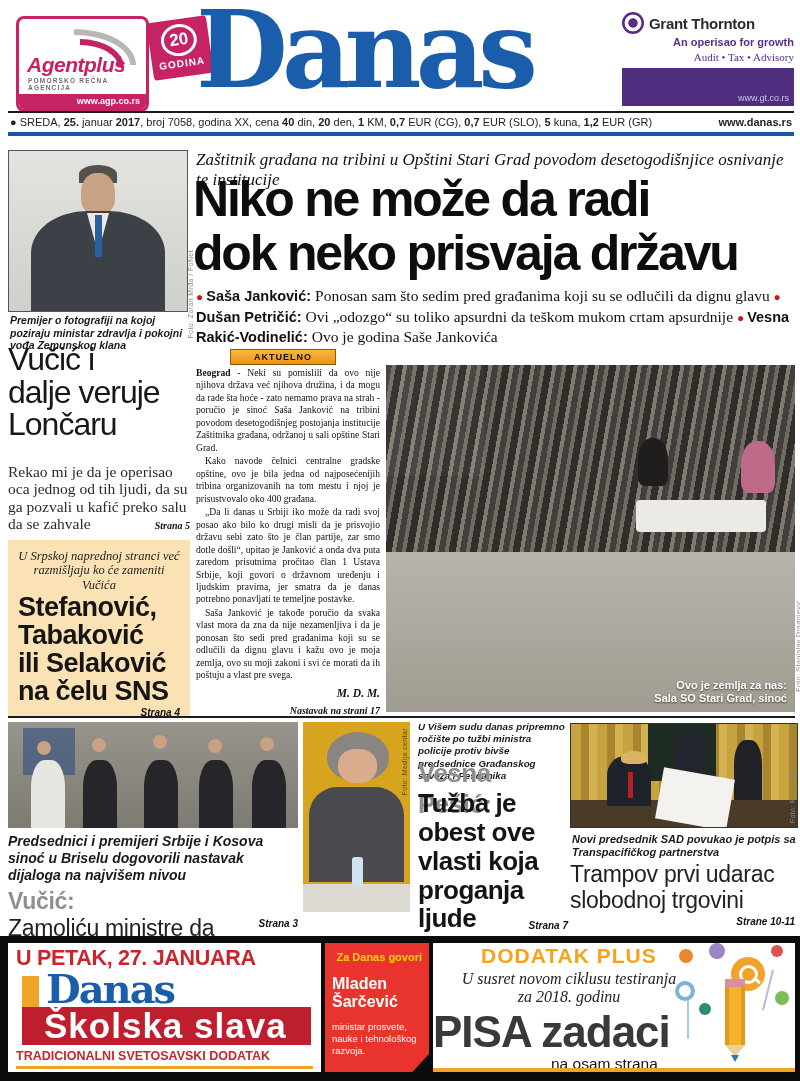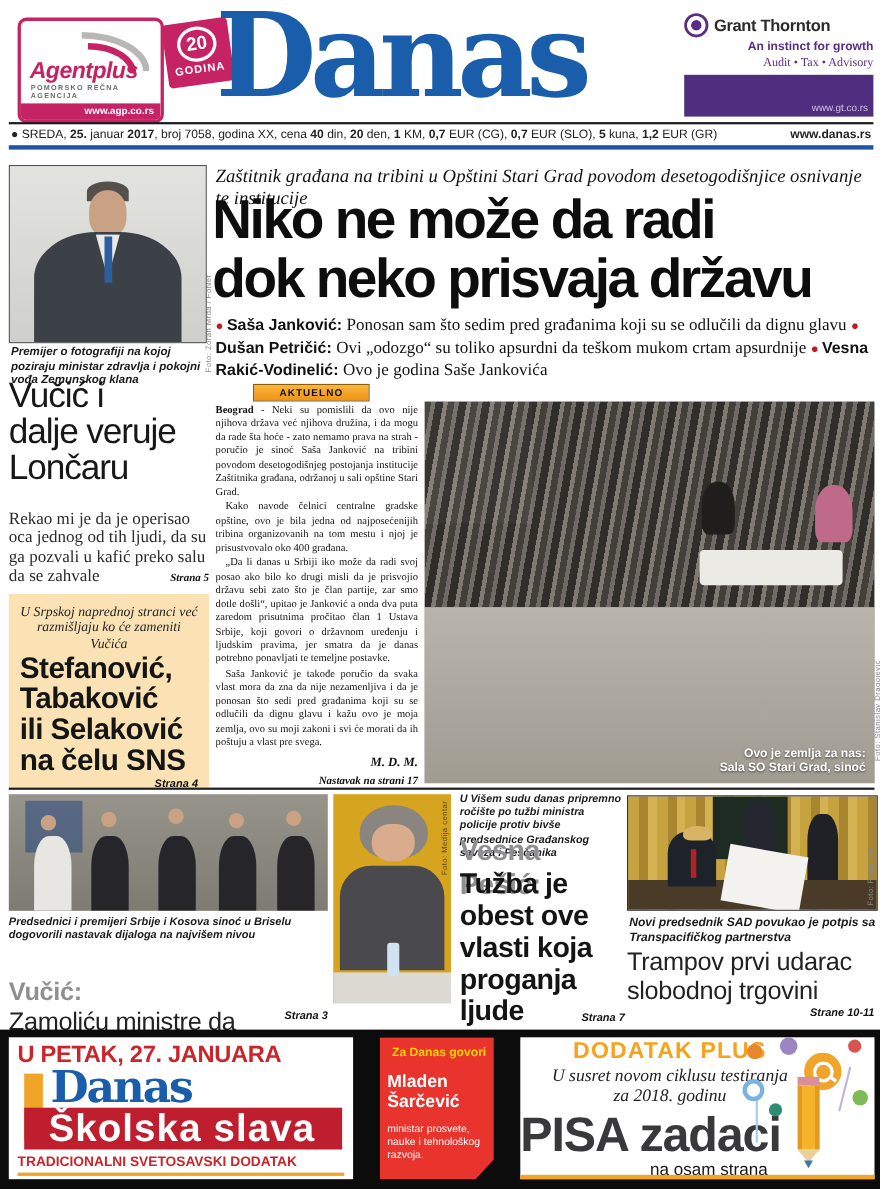--- a/index.html
+++ b/index.html
@@ -86,34 +86,34 @@
   .lon-deck{left:8px;top:463px;width:182px;font-family:"Liberation Serif",serif;font-size:15.5px;line-height:1.12;color:#2b2b2b;}
   .pageref{font-weight:bold;font-style:italic;font-size:10px;color:#111;}
   .lon-page{display:block;text-align:right;margin-top:-12px;}
   .sns-box{left:8px;top:540px;width:182px;height:176px;background:#fbe2b5;box-sizing:border-box;padding:9px 10px;}
   .sns-kick{font-family:"Liberation Serif",serif;font-style:italic;font-size:12.5px;text-align:center;line-height:1.15;color:#222;}
   .sns-head{margin-top:1px;font-size:27px;font-weight:bold;line-height:1.04;letter-spacing:-.5px;color:#151515;}
   .sns-page{text-align:right;margin-top:2px;}
   .rule{left:8px;top:716px;width:787px;height:2px;background:#1c1c1c;}
 
   
-  .bru-cap{left:8px;top:833px;width:292px;font-size:10px;font-weight:bold;font-style:italic;line-height:1.2;}
+  .bru-cap{left:8px;top:833px;width:292px;font-size:14px;font-weight:bold;font-style:italic;line-height:1.2;}
   .bru-head{left:8px;top:861px;width:294px;font-size:23px;line-height:1.17;letter-spacing:-.3px;color:#222;}
   .glead{color:#8f8f92;font-weight:bold;}
   .bru-page{left:8px;top:918px;width:290px;text-align:right;}
   .pes-kick{left:418px;top:721px;width:148px;font-size:9.8px;font-weight:bold;font-style:italic;line-height:1.25;}
   .pes-lead{left:418px;top:758px;width:150px;font-size:26px;font-weight:bold;color:#8f8f92;letter-spacing:-.5px;}
   .pes-head{left:418px;top:789px;width:150px;font-size:26px;font-weight:bold;line-height:1.11;letter-spacing:-.5px;color:#141414;}
   .pes-page{left:498px;top:920px;width:70px;text-align:right;}
   .tru-kick{left:572px;top:833px;width:224px;font-size:11px;font-weight:bold;font-style:italic;line-height:1.2;}
   .tru-head{left:570px;top:861px;width:226px;font-size:23px;line-height:1.15;letter-spacing:-.3px;color:#222;}
   .tru-page{left:570px;top:916px;width:225px;text-align:right;}
 
   
-  .promo{left:0;top:936px;width:800px;height:145px;background:#0c0c0c;box-sizing:border-box;padding:7px 5px 9px 8px;display:flex;gap:20px;}
+  .promo{left:0;top:936px;width:800px;height:145px;background:#0c0c0c;box-sizing:border-box;padding:7px 5px 9px 8px;display:flex;}
   .promo-left{position:relative;width:313px;background:#fff;}
   .pl-date{position:absolute;left:8px;top:3px;font-size:21.5px;font-weight:bold;color:#c9252b;letter-spacing:-.3px;}
   .pl-bar{position:absolute;left:14px;top:33px;width:17px;height:60px;background:#f0a529;}
   .pl-danas{position:absolute;left:38px;top:22px;font-family:"DejaVu Serif",serif;font-weight:bold;font-size:40px;color:#1a5dab;letter-spacing:-2px;}
   .pl-banner{position:absolute;left:14px;top:64px;width:289px;height:38px;background:#bf1e2e;color:#fff;font-size:35px;font-weight:bold;letter-spacing:1px;line-height:38px;padding-left:22px;box-sizing:border-box;}
   .pl-sub{position:absolute;left:8px;top:106px;font-size:12.5px;font-weight:bold;color:#c9252b;}
   .pl-line{position:absolute;left:8px;right:8px;bottom:3px;height:3px;background:#f0a529;}
   .promo-red{position:relative;width:104px;margin-left:4px;background:#e8342c;clip-path:polygon(0 0,100% 0,100% 86%,84% 100%,0 100%);box-sizing:border-box;padding:8px 7px;}
   .pr-tag{color:#ffd400;font-weight:bold;font-size:11px;text-align:right;}
   .pr-name{color:#fff;font-weight:bold;font-size:16px;line-height:1.15;margin-top:12px;}
@@ -152,21 +152,21 @@
     <div class="gword">GODINA</div>
   </div>
 
   <div class="abs danas-logo">Danas</div>
 
   <div class="abs gt">
     <div class="gt-row">
       <div class="gt-circle"></div>
       <div class="gt-name">Grant Thornton</div>
     </div>
-    <div class="gt-slogan">An instinct for growth</div>
+    <div class="gt-slogan">An operisao for growth</div>
     <div class="gt-serv">Audit • Tax • Advisory</div>
     <div class="gt-box">
       <div class="gt-url">www.gt.co.rs</div>
     </div>
   </div>
 
   <div class="abs dateline">
     <span><span style="font-weight: 700;">● </span><span>SREDA, </span><span style="font-weight: 700;">25. </span><span>januar </span><span style="font-weight: 700;">2017</span><span>, broj 7058, godina XX, cena </span><span style="font-weight: 700;">40</span><span> din, </span><span style="font-weight: 700;">20</span><span> den, </span><span style="font-weight: 700;">1</span><span> KM, </span><span style="font-weight: 700;">0,7</span><span> EUR (CG), </span><span style="font-weight: 700;">0,7</span><span> EUR (SLO), </span><span style="font-weight: 700;">5</span><span> kuna, </span><span style="font-weight: 700;">1,2</span><span> EUR (GR)</span></span>
     <span style="font-weight:bold;">www.danas.rs</span>
   </div>

